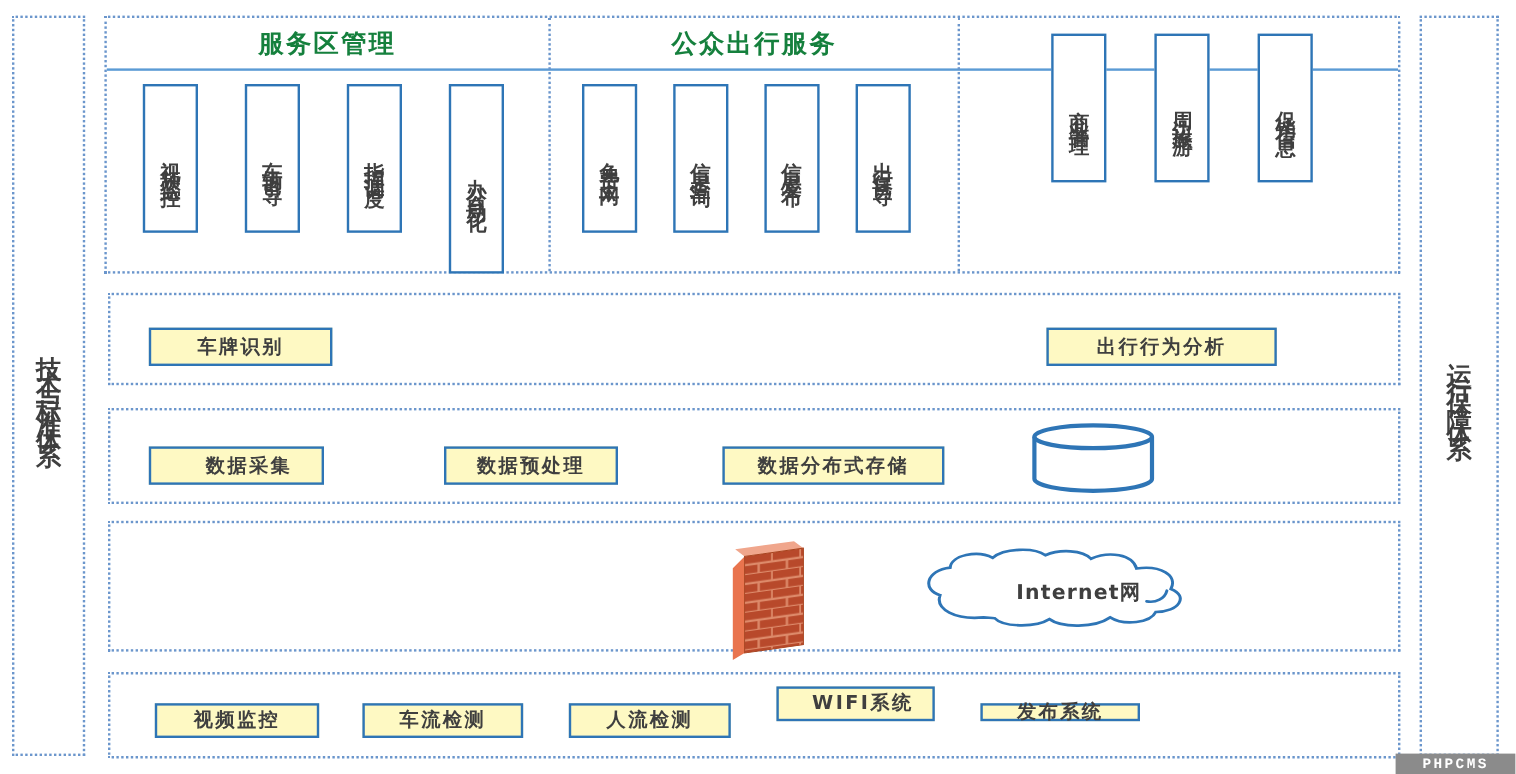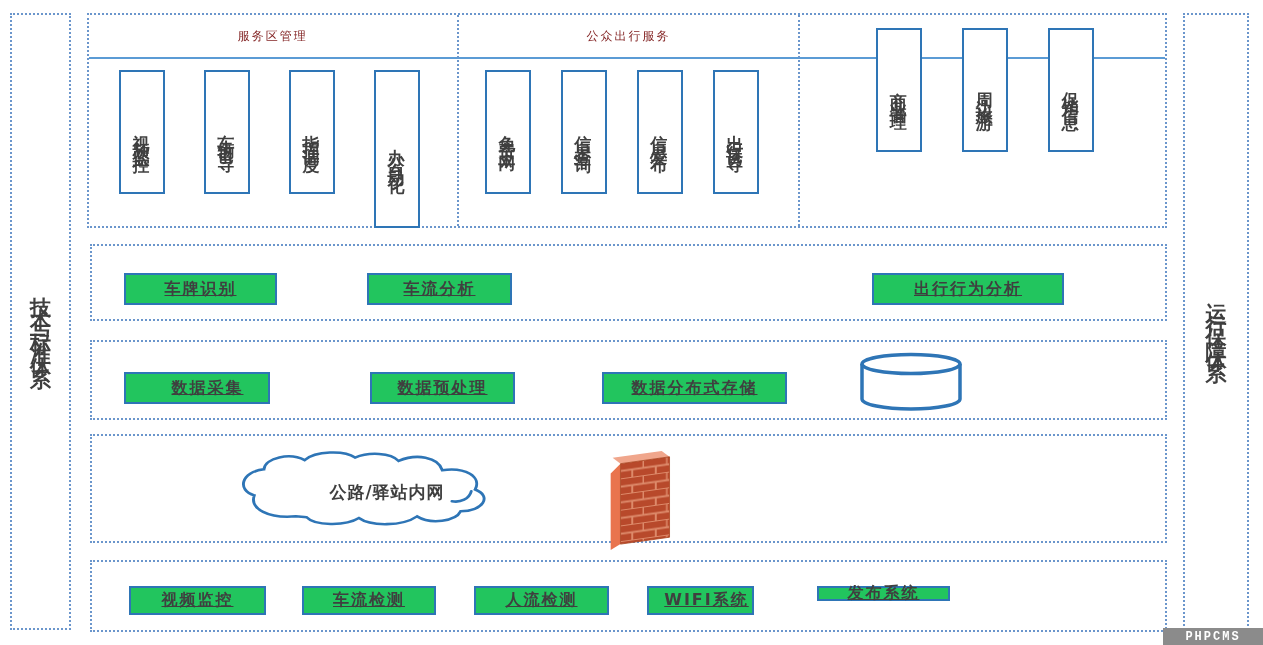--- a/index.html
+++ b/index.html
@@ -16,56 +16,56 @@
                   color:#3f3f3f; letter-spacing:12px; }
 
   
   #top-box { position:absolute; left:87px; top:13px; width:1080px; height:215px; display:flex; }
   #top-separator { position:absolute; left:0; top:42px; width:100%; height:2px; background:#5b9bd5; }
   .top-col { height:100%; position:relative; }
   #col-service  { width:369px; }
   #col-public   { width:343px; border-left:2px dotted #6b96cc; }
   #col-business { width:368px; border-left:2px dotted #6b96cc; }
   .col-title { height:42px; display:flex; align-items:center; justify-content:center;
-               font-size:12px; font-weight:normal; color:#7f1d1d; letter-spacing:2px; }
+               font-size:21px; font-weight:bold; color:#15803d; letter-spacing:2px; }
   .col-items { display:flex; padding-top:13px; }
   #col-service  .col-items { padding-left:30px; gap:39px; }
   #col-public   .col-items { padding-left:26px; gap:30px; }
   #col-business .col-items { padding-left:76px; gap:40px; }
   .vbox { width:46px; height:124px; border:2px solid #2e75b6; background:#fff;
           display:flex; align-items:center; justify-content:center;
           writing-mode:vertical-rl; text-orientation:upright;
           font-size:17px; font-weight:bold; color:#3f3f3f; letter-spacing:7px; padding-top:6px; }
   .vbox.tall { height:158px; }
 
   
   .layer { position:absolute; left:90px; width:1077px; }
   #layer-analysis { top:244px; height:77px; }
   #layer-data     { top:340px; height:80px; }
   #layer-network  { top:434px; height:109px; }
   #layer-devices  { top:560px; height:72px; }
 
-  .hbox { position:absolute; border:2px solid #2e75b6; background:#22c55e; text-align:center;
+  .hbox { position:absolute; border:2px solid #2e75b6; background:#fef9c3; text-align:center;
           font-size:16px; font-weight:bold; color:#3f3f3f; letter-spacing:2px;
-          display:flex; align-items:center; justify-content:center;text-decoration:underline; }
+          display:flex; align-items:center; justify-content:center; }
   
   .a1 { left:32px;  top:27px; width:153px; height:32px; }
   .a2 { left:275px; top:27px; width:145px; height:32px; }
   .a3 { left:500px; top:27px; width:195px; height:32px; }
   .a4 { left:780px; top:27px; width:192px; height:32px; }
   
   .d1 { left:32px;  top:30px; width:146px; height:32px;padding-left:21px; }
   .d2 { left:278px; top:30px; width:145px; height:32px; }
   .d3 { left:510px; top:30px; width:185px; height:32px; }
   #db-cylinder { position:absolute; left:766px; top:10px; width:106px; height:60px; }
   
   .s1 { left:37px;  top:24px; width:137px; height:29px; }
   .s2 { left:210px; top:24px; width:134px; height:29px; }
   .s3 { left:382px; top:24px; width:135px; height:29px; }
-  .s4 { left:555px; top:24px; width:107px; height:29px;padding-left:12px; }
+  .s4 { left:555px; top:10px; width:132px; height:29px;padding-left:12px; }
   .s5 { left:725px; top:24px; width:133px; height:15px; }
   .s6 { left:895px; top:24px; width:135px; height:29px; }
 
   
   .cloud-wrap { position:absolute; }
   #cloud-intranet { left:140px; top:14px; width:310px; height:84px; }
   #cloud-internet { left:672px; top:20px; width:270px; height:74px; }
   .cloud-wrap svg { position:absolute; inset:0; width:100%; height:100%; }
   .cloud-label { position:absolute; inset:0; display:flex; align-items:center; justify-content:center;
                  font-size:17px; font-weight:bold; color:#3f3f3f; letter-spacing:1px; }
@@ -116,63 +116,62 @@
       <div class="col-items">
         <div class="vbox">商业管理</div>
         <div class="vbox">周边旅游</div>
         <div class="vbox">促销信息</div>
       </div>
     </div>
   </div>
 
   <div id="layer-analysis" class="layer dotted">
     <div class="hbox a1">车牌识别</div>
-    <div class="hbox a2">车流分析</div>
     <div class="hbox a4">出行行为分析</div>
   </div>
 
   <div id="layer-data" class="layer dotted">
     <div class="hbox d1">数据采集</div>
     <div class="hbox d2">数据预处理</div>
     <div class="hbox d3">数据分布式存储</div>
     <svg id="db-cylinder" viewBox="0 0 106 60">
       <path d="M4,12 L4,47 A49,10 0 0 0 102,47 L102,12" fill="#ffffff" stroke="#2e75b6" stroke-width="3.5"></path>
       <ellipse cx="53" cy="12" rx="49" ry="9.5" fill="#ffffff" stroke="#2e75b6" stroke-width="3.5"></ellipse>
     </svg>
   </div>
 
   <div id="layer-network" class="layer dotted">
 
-    <div id="cloud-intranet" class="cloud-wrap">
-      <svg viewBox="0 0 320 100" preserveAspectRatio="none">
-        <path d="M 66,79 C 38,82 18,70 23,54 C 5,48 9,26 33,23 C 34,9 60,3 75,12
-                 C 86,1 116,0 127,9 C 141,2 164,3 172,13 C 190,4 213,8 217,24
-                 C 241,20 258,32 251,47 C 269,55 259,73 236,73 C 231,85 205,89 191,79
-                 C 176,91 143,91 131,81 C 117,91 85,90 77,80 C 73,80 70,79 66,79 Z" fill="#ffffff" stroke="#2e75b6" stroke-width="3"></path>
-        <path d="M 247,49 C 245,58 236,63 227,61" fill="none" stroke="#2e75b6" stroke-width="3" stroke-linecap="round"></path>
-      </svg>
-      <div class="cloud-label">公路/驿站内网</div>
-    </div>
 
     <svg id="firewall" viewBox="0 0 78 104">
       <defs>
         <pattern id="brickpat" patternUnits="userSpaceOnUse" width="24" height="16">
           <rect x="0" y="0" width="24" height="16" fill="#dd8a6a"></rect>
           <rect x="0" y="0" width="22.5" height="6.5" fill="#b8492b"></rect>
           <rect x="0" y="8.5" width="11" height="6.5" fill="#b8492b"></rect>
           <rect x="13" y="8.5" width="11" height="6.5" fill="#b8492b"></rect>
         </pattern>
       </defs>
       <polygon points="14,16 64,9 56,3 6,10" fill="#f0a68c"></polygon>
       <polygon points="14,16 4,26 4,104 14,98" fill="#e9744e"></polygon>
       <g transform="translate(14,16) skewY(-8)">
         <rect x="0" y="0" width="50" height="82" fill="url(#brickpat)" stroke="#a8441f" stroke-width="0.8"></rect>
       </g>
     </svg>
 
+    <div id="cloud-internet" class="cloud-wrap">
+      <svg viewBox="0 0 320 100" preserveAspectRatio="none">
+        <path d="M 66,79 C 38,82 18,70 23,54 C 5,48 9,26 33,23 C 34,9 60,3 75,12
+                 C 86,1 116,0 127,9 C 141,2 164,3 172,13 C 190,4 213,8 217,24
+                 C 241,20 258,32 251,47 C 269,55 259,73 236,73 C 231,85 205,89 191,79
+                 C 176,91 143,91 131,81 C 117,91 85,90 77,80 C 73,80 70,79 66,79 Z" fill="#ffffff" stroke="#2e75b6" stroke-width="3"></path>
+        <path d="M 247,49 C 245,58 236,63 227,61" fill="none" stroke="#2e75b6" stroke-width="3" stroke-linecap="round"></path>
+      </svg>
+      <div class="cloud-label">Internet网</div>
+    </div>
   </div>
 
   <div id="layer-devices" class="layer dotted">
     <div class="hbox s1">视频监控</div>
     <div class="hbox s2">车流检测</div>
     <div class="hbox s3">人流检测</div>
     <div class="hbox s4">WIFI系统</div>
     <div class="hbox s5">发布系统</div>
   </div>
 

